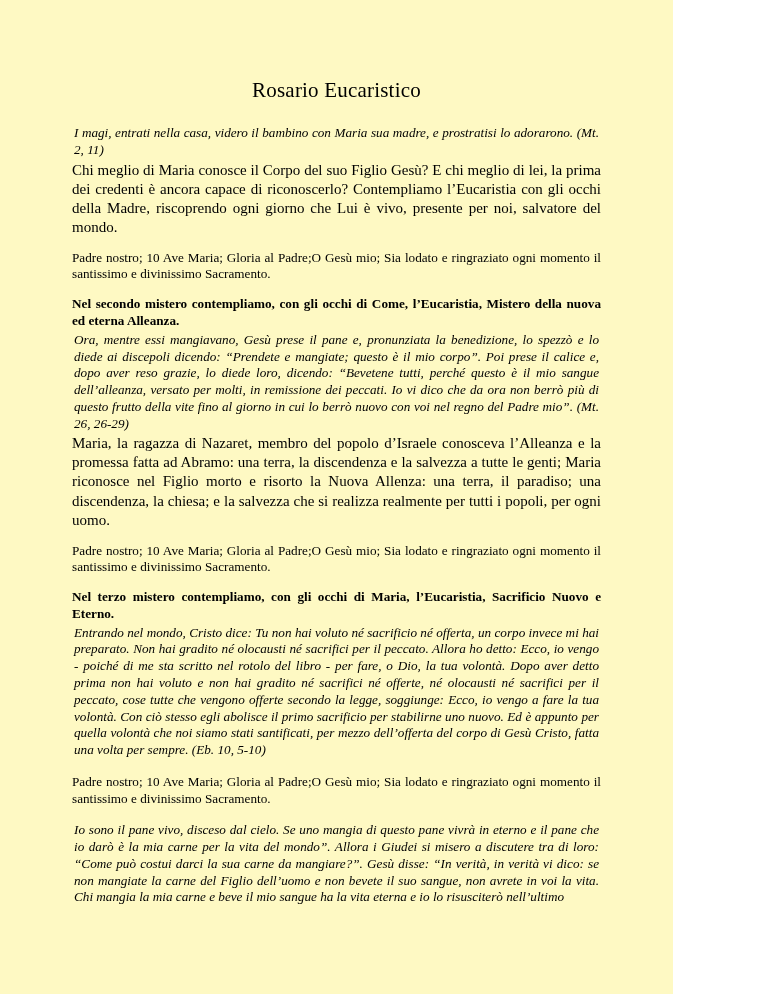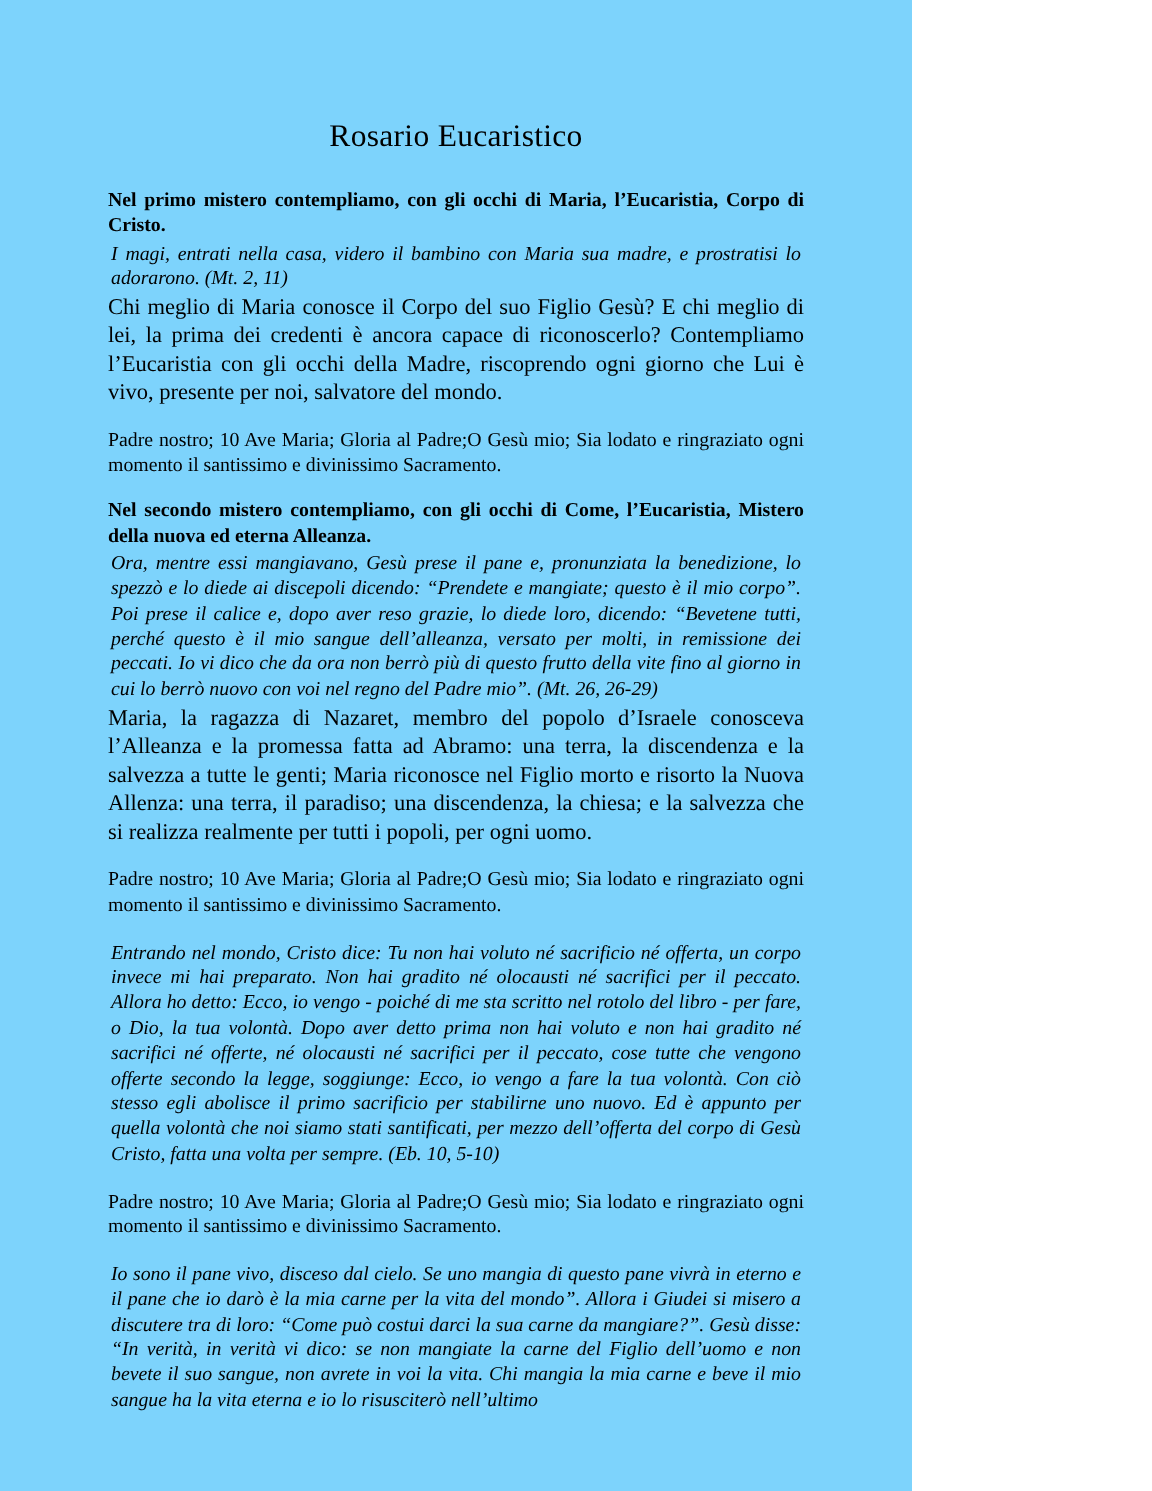--- a/index.html
+++ b/index.html
@@ -5,25 +5,25 @@
   html, body {
     margin: 0;
     padding: 0;
     background: #ffffff;
   }
   body {
     font-family: "Liberation Serif", "DejaVu Serif", serif;
     color: #000000;
   }
   .page {
-    width: 608px;
+    width: 673px;
     height: 994px;
     box-sizing: border-box;
     padding: 78px 72px 20px 72px;
-    background: #7dd3fc;
+    background: #fef9c3;
     position: relative;
     overflow: hidden;
   }
   .doc-title {
     text-align: center;
     font-size: 21px;
     font-weight: normal;
     margin: 0 0 22px 0;
     letter-spacing: 0.2px;
   }
@@ -58,40 +58,40 @@
   }
 </style>
 </head>
 <body>
 
 <div class="page">
 
   <h1 class="doc-title">Rosario Eucaristico</h1>
 
   <div>
-    <p class="mystery-heading">Nel primo mistero contempliamo, con gli occhi di Maria, l’Eucaristia, Corpo di Cristo.</p>
     <p class="scripture">I magi, entrati nella casa, videro il bambino con Maria sua madre, e prostratisi lo adorarono. (Mt. 2, 11)</p>
     <p class="commentary">Chi meglio di Maria conosce il Corpo del suo Figlio Gesù? E chi meglio di lei, la prima dei credenti è ancora capace di riconoscerlo? Contempliamo l’Eucaristia con gli occhi della Madre, riscoprendo ogni giorno che Lui è vivo, presente per noi, salvatore del mondo.</p>
     <div class="block-gap"></div>
     <p class="prayer">Padre nostro; 10 Ave Maria; Gloria al Padre;O Gesù mio; Sia lodato e ringraziato ogni momento il santissimo e divinissimo Sacramento.</p>
   </div>
 
   <div class="block-gap"></div>
 
   <div>
     <p class="mystery-heading">Nel secondo mistero contempliamo, con gli occhi di Come, l’Eucaristia, Mistero della nuova ed eterna Alleanza.</p>
     <p class="scripture">Ora, mentre essi mangiavano, Gesù prese il pane e, pronunziata la benedizione, lo spezzò e lo diede ai discepoli dicendo: “Prendete e mangiate; questo è il mio corpo”. Poi prese il calice e, dopo aver reso grazie, lo diede loro, dicendo: “Bevetene tutti, perché questo è il mio sangue dell’alleanza, versato per molti, in remissione dei peccati. Io vi dico che da ora non berrò più di questo frutto della vite fino al giorno in cui lo berrò nuovo con voi nel regno del Padre mio”. (Mt. 26, 26-29)</p>
     <p class="commentary">Maria, la ragazza di Nazaret, membro del popolo d’Israele conosceva l’Alleanza e la promessa fatta ad Abramo: una terra, la discendenza e la salvezza a tutte le genti; Maria riconosce nel Figlio morto e risorto la Nuova Allenza: una terra, il paradiso; una discendenza, la chiesa; e la salvezza che si realizza realmente per tutti i popoli, per ogni uomo.</p>
     <div class="block-gap"></div>
     <p class="prayer">Padre nostro; 10 Ave Maria; Gloria al Padre;O Gesù mio; Sia lodato e ringraziato ogni momento il santissimo e divinissimo Sacramento.</p>
   </div>
 
   <div class="block-gap"></div>
 
   <div>
+    <p class="mystery-heading">Nel terzo mistero contempliamo, con gli occhi di Maria, l’Eucaristia, Sacrificio Nuovo e Eterno.</p>
     <p class="scripture">Entrando nel mondo, Cristo dice: Tu non hai voluto né sacrificio né offerta, un corpo invece mi hai preparato. Non hai gradito  né olocausti né sacrifici per il peccato. Allora ho detto: Ecco, io vengo - poiché di me sta scritto nel rotolo del libro - per fare, o Dio, la tua volontà. Dopo aver detto prima non hai voluto e non hai gradito né sacrifici né offerte, né olocausti né sacrifici per il peccato, cose tutte che vengono offerte secondo la legge, soggiunge: Ecco, io vengo a fare la tua volontà. Con ciò stesso egli abolisce il primo sacrificio per stabilirne uno nuovo. Ed è appunto per quella volontà che noi siamo stati santificati, per mezzo dell’offerta del corpo di Gesù Cristo, fatta una volta per sempre. (Eb. 10, 5-10)</p>
     <div class="block-gap"></div>
     <p class="prayer">Padre nostro; 10 Ave Maria; Gloria al Padre;O Gesù mio; Sia lodato e ringraziato ogni momento il santissimo e divinissimo Sacramento.</p>
   </div>
 
   <div class="block-gap"></div>
 
   <div>
     <p class="scripture">Io sono il pane vivo, disceso dal cielo. Se uno mangia di questo pane vivrà in eterno e il pane che io darò è la mia carne per la vita del mondo”. Allora i Giudei si misero a discutere tra di loro: “Come può costui darci la sua carne da mangiare?”. Gesù disse: “In verità, in verità vi dico: se non mangiate la carne del Figlio dell’uomo e non bevete il suo sangue, non avrete in voi la vita. Chi mangia la mia carne e beve il mio sangue ha la vita eterna e io lo risusciterò nell’ultimo</p>
   </div>

